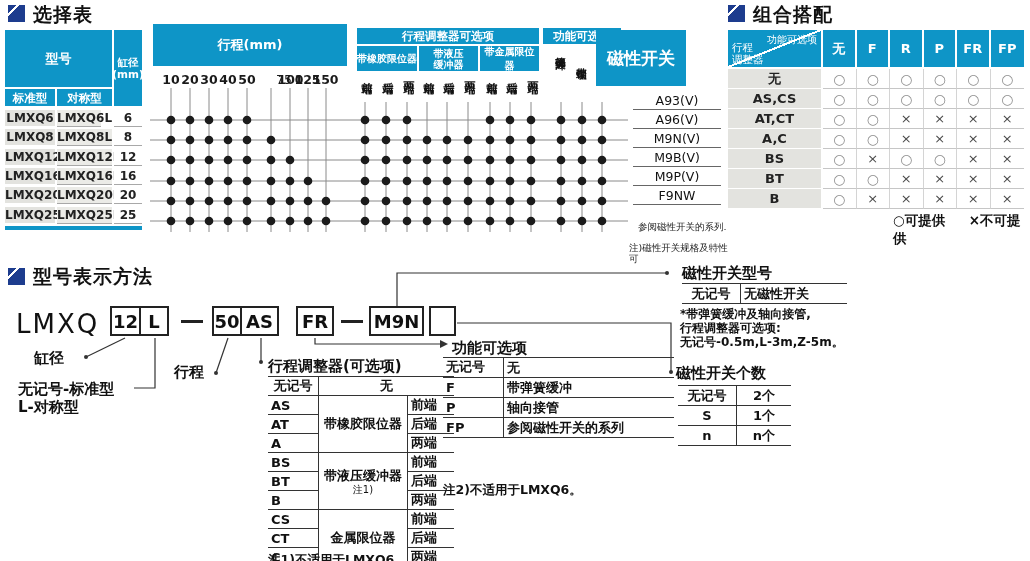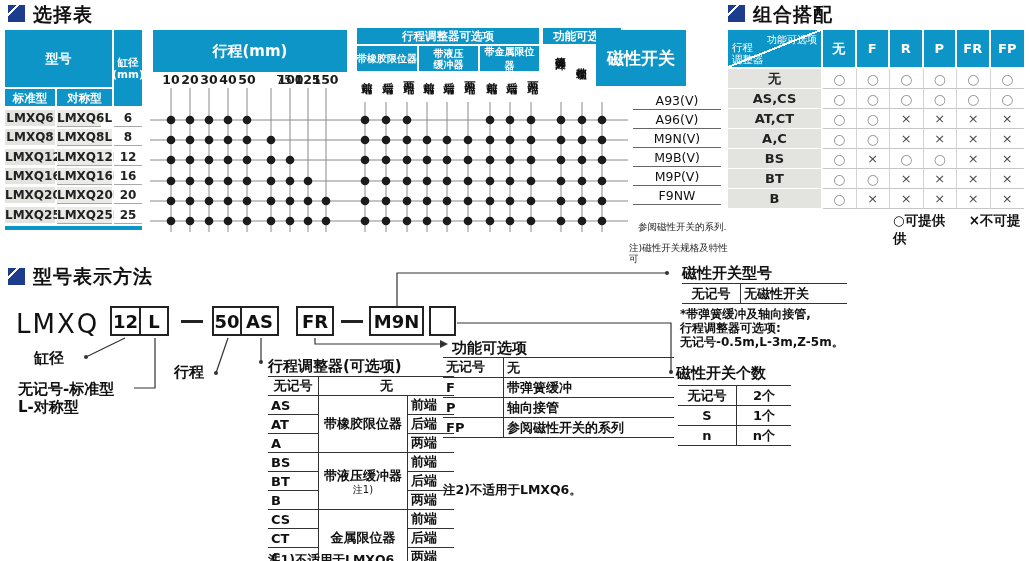--- a/index.html
+++ b/index.html
@@ -88,21 +88,21 @@
 <div class="abs mcell c2" style="left:57px;top:168px;width:55px;">LMXQ16L</div>
 <div class="abs mcell c3" style="left:114px;top:168px;width:28px;">16</div>
 <div class="abs mcell c1" style="left:5px;top:187px;width:50px;">LMXQ20</div>
 <div class="abs mcell c2" style="left:57px;top:187px;width:55px;">LMXQ20L</div>
 <div class="abs mcell c3" style="left:114px;top:187px;width:28px;">20</div>
 <div class="abs mcell c1" style="left:5px;top:207px;width:50px;">LMXQ25</div>
 <div class="abs mcell c2" style="left:57px;top:207px;width:55px;">LMXQ25L</div>
 <div class="abs mcell c3" style="left:114px;top:207px;width:28px;">25</div>
 <div class="abs" style="left:5px;top:226px;width:137px;height:4px;background:#0e95c7;"></div>
 
-<div class="abs blue center" style="left:153px;top:30px;width:194px;height:42px;font-size:15px;font-weight:600;">行程(mm)</div>
+<div class="abs blue center" style="left:153px;top:24px;width:194px;height:42px;font-size:13px;font-weight:600;">行程(mm)</div>
 <div class="abs" style="left:158px;top:72px;width:26px;text-align:center;font-size:12.5px;font-weight:600;">10</div>
 <div class="abs" style="left:177px;top:72px;width:26px;text-align:center;font-size:12.5px;font-weight:600;">20</div>
 <div class="abs" style="left:196px;top:72px;width:26px;text-align:center;font-size:12.5px;font-weight:600;">30</div>
 <div class="abs" style="left:215px;top:72px;width:26px;text-align:center;font-size:12.5px;font-weight:600;">40</div>
 <div class="abs" style="left:234px;top:72px;width:26px;text-align:center;font-size:12.5px;font-weight:600;">50</div>
 <div class="abs" style="left:258px;top:72px;width:26px;text-align:right;font-size:12.5px;font-weight:400;margin-left:8px;">75</div>
 <div class="abs" style="left:277px;top:72px;width:27px;text-align:center;font-size:12.5px;font-weight:600;">100</div>
 <div class="abs" style="left:294px;top:72px;width:27px;text-align:center;font-size:12.5px;font-weight:600;">125</div>
 <div class="abs" style="left:312px;top:72px;width:27px;text-align:center;font-size:12.5px;font-weight:600;">150</div>
 

